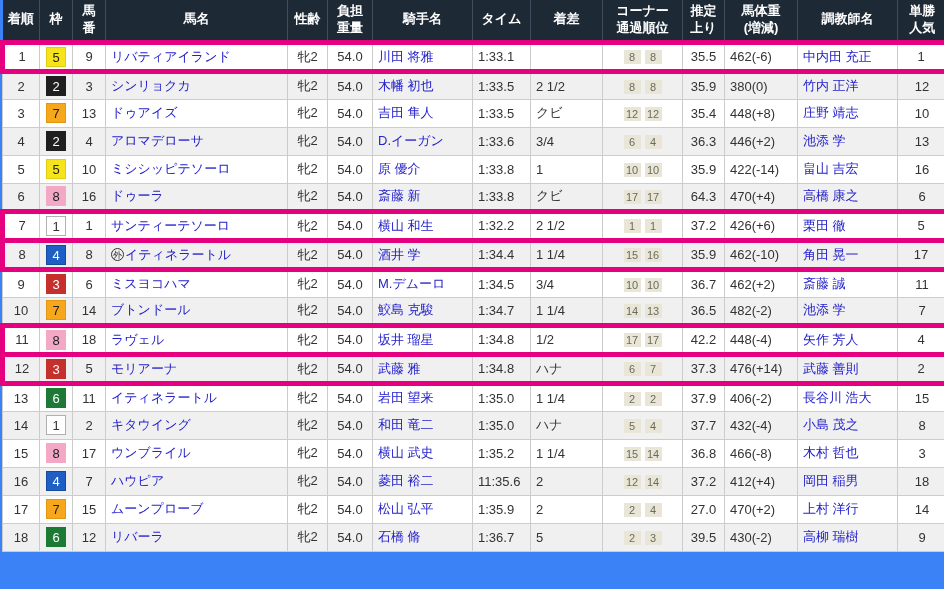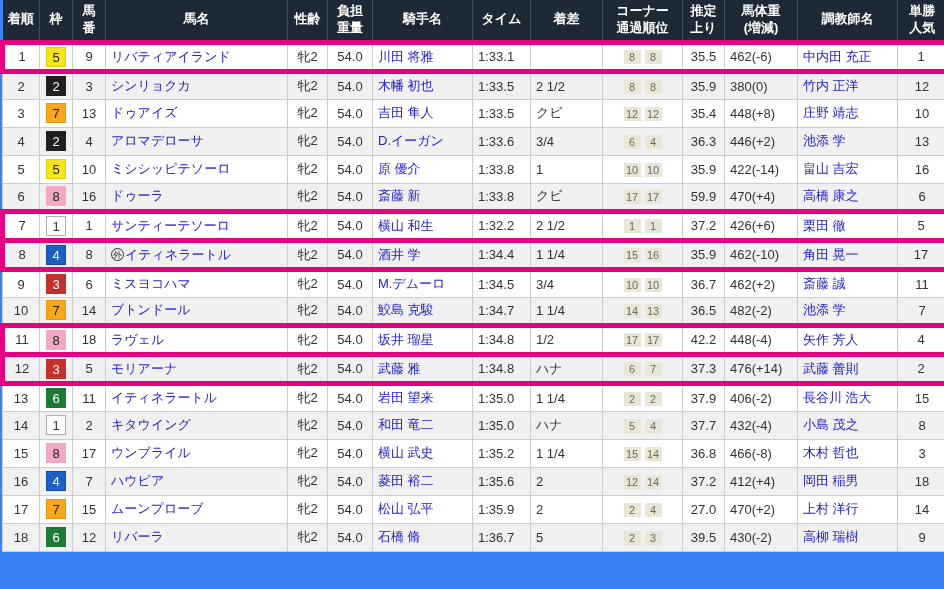--- a/index.html
+++ b/index.html
@@ -196,21 +196,21 @@
           <td class="ta-c">6</td>
           <td class="ta-c"><span class="frame-box" style="background: rgb(243, 168, 197); color: rgb(34, 34, 34); border: 1px solid rgb(243, 168, 197);">8</span></td>
           <td class="ta-c">16</td>
           <td class="ta-l"><a class="lnk">ドゥーラ</a></td>
           <td class="ta-c">牝2</td>
           <td class="ta-c">54.0</td>
           <td class="ta-l"><a class="lnk">斎藤 新</a></td>
           <td class="ta-l">1:33.8</td>
           <td class="ta-l">クビ</td>
           <td class="ta-c"><span class="corner-chip">17</span><span class="corner-chip">17</span></td>
-          <td class="ta-c">59.9</td>
+          <td class="ta-c">64.3</td>
           <td class="ta-l">470(+4)</td>
           <td class="ta-l"><a class="lnk">高橋 康之</a></td>
           <td class="ta-c">6</td>
         </tr>
         <tr class="hl">
           <td class="ta-c">7</td>
           <td class="ta-c"><span class="frame-box" style="background: rgb(255, 255, 255); color: rgb(51, 51, 51); border: 1px solid rgb(176, 176, 176);">1</span></td>
           <td class="ta-c">1</td>
           <td class="ta-l"><a class="lnk">サンティーテソーロ</a></td>
           <td class="ta-c">牝2</td>
@@ -353,21 +353,21 @@
           <td class="ta-c">3</td>
         </tr>
         <tr class="alt">
           <td class="ta-c">16</td>
           <td class="ta-c"><span class="frame-box" style="background: rgb(29, 95, 196); color: rgb(255, 255, 255); border: 1px solid rgb(21, 74, 158);">4</span></td>
           <td class="ta-c">7</td>
           <td class="ta-l"><a class="lnk">ハウピア</a></td>
           <td class="ta-c">牝2</td>
           <td class="ta-c">54.0</td>
           <td class="ta-l"><a class="lnk">菱田 裕二</a></td>
-          <td class="ta-l">1:35.6</td>
+          <td class="ta-l">11:35.6</td>
           <td class="ta-l">2</td>
           <td class="ta-c"><span class="corner-chip">12</span><span class="corner-chip">14</span></td>
           <td class="ta-c">37.2</td>
           <td class="ta-l">412(+4)</td>
           <td class="ta-l"><a class="lnk">岡田 稲男</a></td>
           <td class="ta-c">18</td>
         </tr>
         <tr>
           <td class="ta-c">17</td>
           <td class="ta-c"><span class="frame-box" style="background: rgb(247, 167, 28); color: rgb(34, 34, 34); border: 1px solid rgb(226, 150, 18);">7</span></td>

